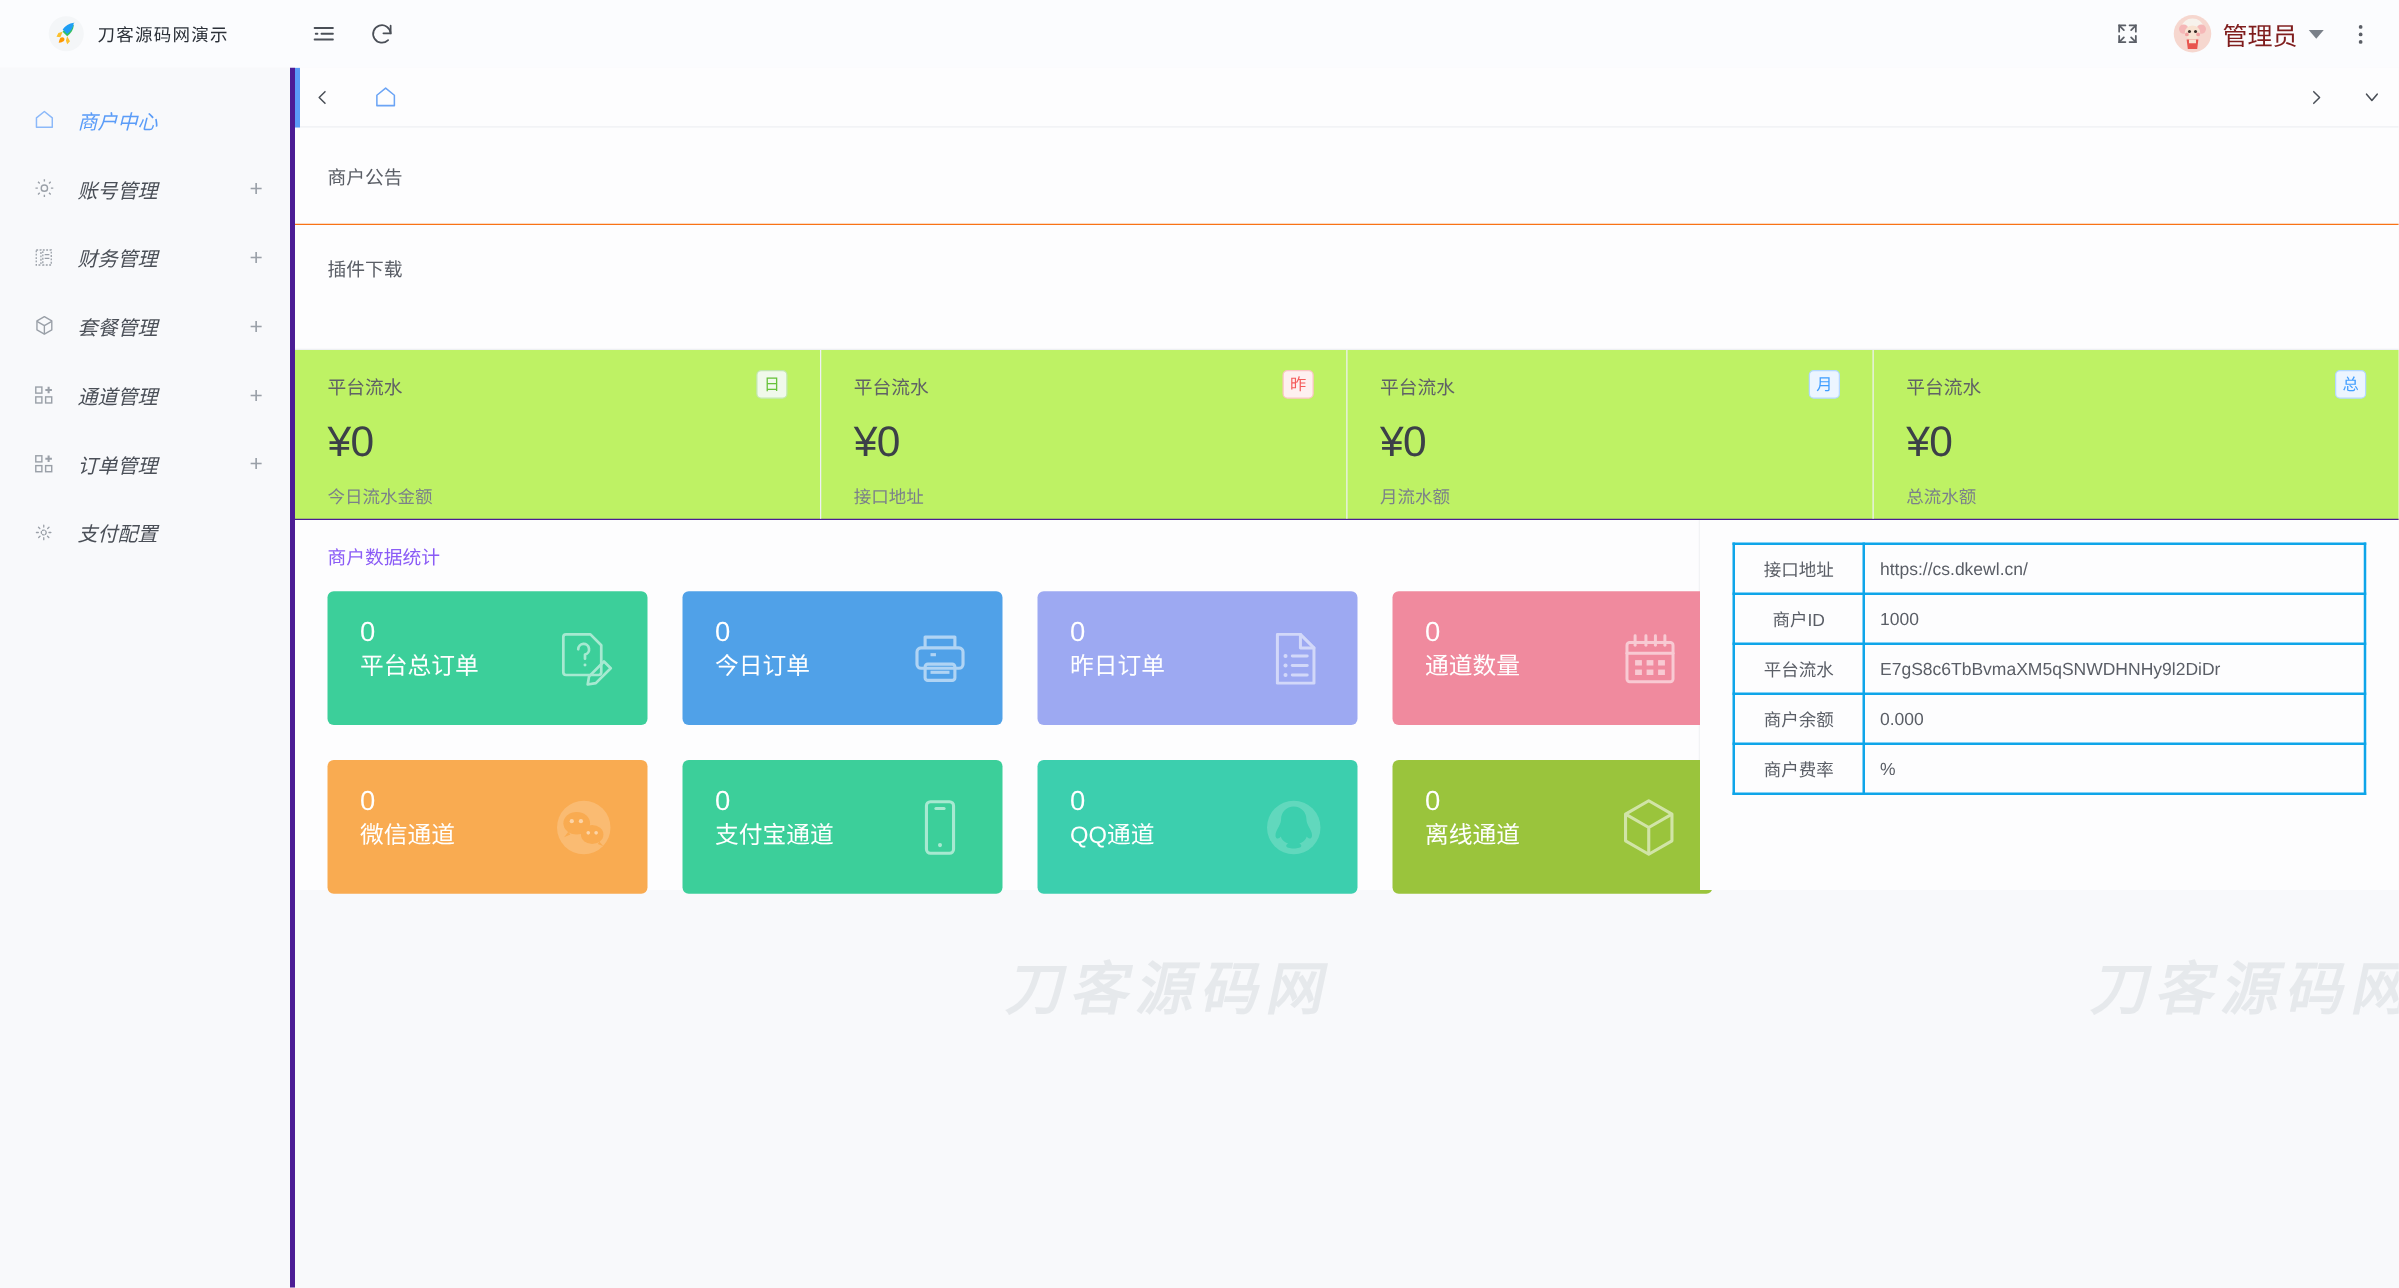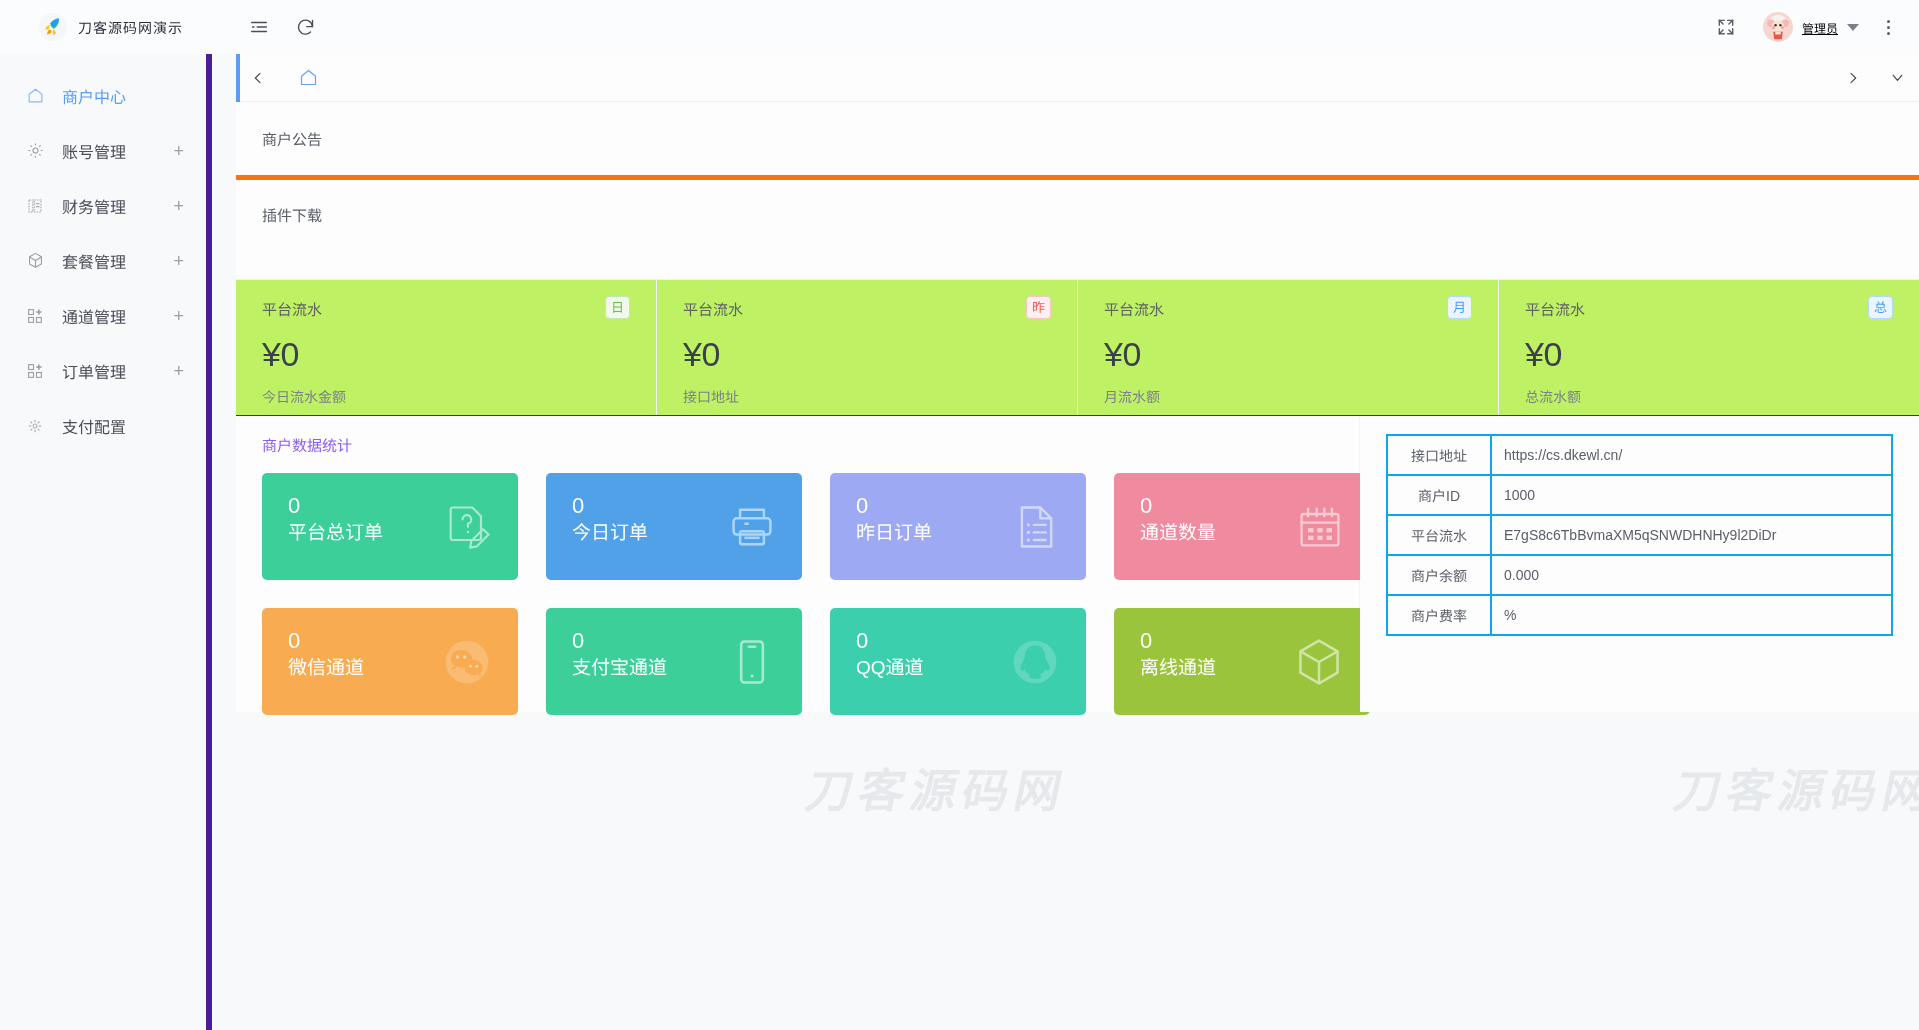--- a/index.html
+++ b/index.html
@@ -41,39 +41,40 @@
   .hdr-right { display: flex; align-items: center; padding-right: 16px; gap: 4px; }
   .avatar {
     width: 30px; height: 30px; border-radius: 50%;
     overflow: hidden; flex: 0 0 30px; position: relative;
     background: #f6d7cf;
   }
   .user-box {
     display: flex; align-items: center; gap: 9px;
     padding: 0 10px; height: 54px; cursor: pointer;
   }
-  .user-name { font-size: 12px; color: #000000; white-space: nowrap; text-decoration: underline; }
+  .user-name { font-size: 20px; color: #7f1d1d; white-space: nowrap; }
   .caret-down {
     width: 0; height: 0;
     border-left: 6px solid transparent;
     border-right: 6px solid transparent;
     border-top: 7px solid #7a8089;
   }
   .dots-v { width: 30px; height: 54px; display:flex; flex-direction:column;
             align-items:center; justify-content:center; gap:3px; cursor:pointer; }
   .dots-v i { width:3px; height:3px; border-radius:50%; background:#5a5e66; display:block; }
 
   
   .sidebar {
     position: absolute; top: 54px; left: 0;
-    width: 212px; height: 976px;
+    width: 236px; height: 976px;
     background: #f8f9fb;
-    border-right: 6px solid #4c1d95;
+    border-right: 4px solid #4c1d95;
     padding-top: 14px;
     overflow: hidden;
+    font-style: italic;
   }
   .menu-item {
     height: 55px;
     display: flex; align-items: center;
     padding: 0 22px 0 22px;
     cursor: pointer;
     font-size: 16px;
     color: #4a4f57;
     position: relative;
   }
@@ -116,21 +117,21 @@
   }
   .tab-home {
     width: 56px; height: 48px; display:flex; align-items:center; justify-content:center;
     cursor: pointer; color:#6ba4f5;
   }
   .tab-flex { flex: 1 1 auto; }
   .notice-row {
     height: 78px; display:flex; align-items:center;
     padding-left: 26px;
     font-size: 15px; color:#5a5e66;
-    border-bottom: 5px solid #f97316;
+    border-bottom: 1px solid #f97316;
     background: #fdfdfe;
   }
   .plugin-row {
     height: 100px; display:flex; align-items:flex-start;
     padding: 24px 0 0 26px;
     font-size: 15px; color:#5a5e66;
     border-bottom: 1px solid #eef0f3;
     background: #fdfdfe;
   }
 

